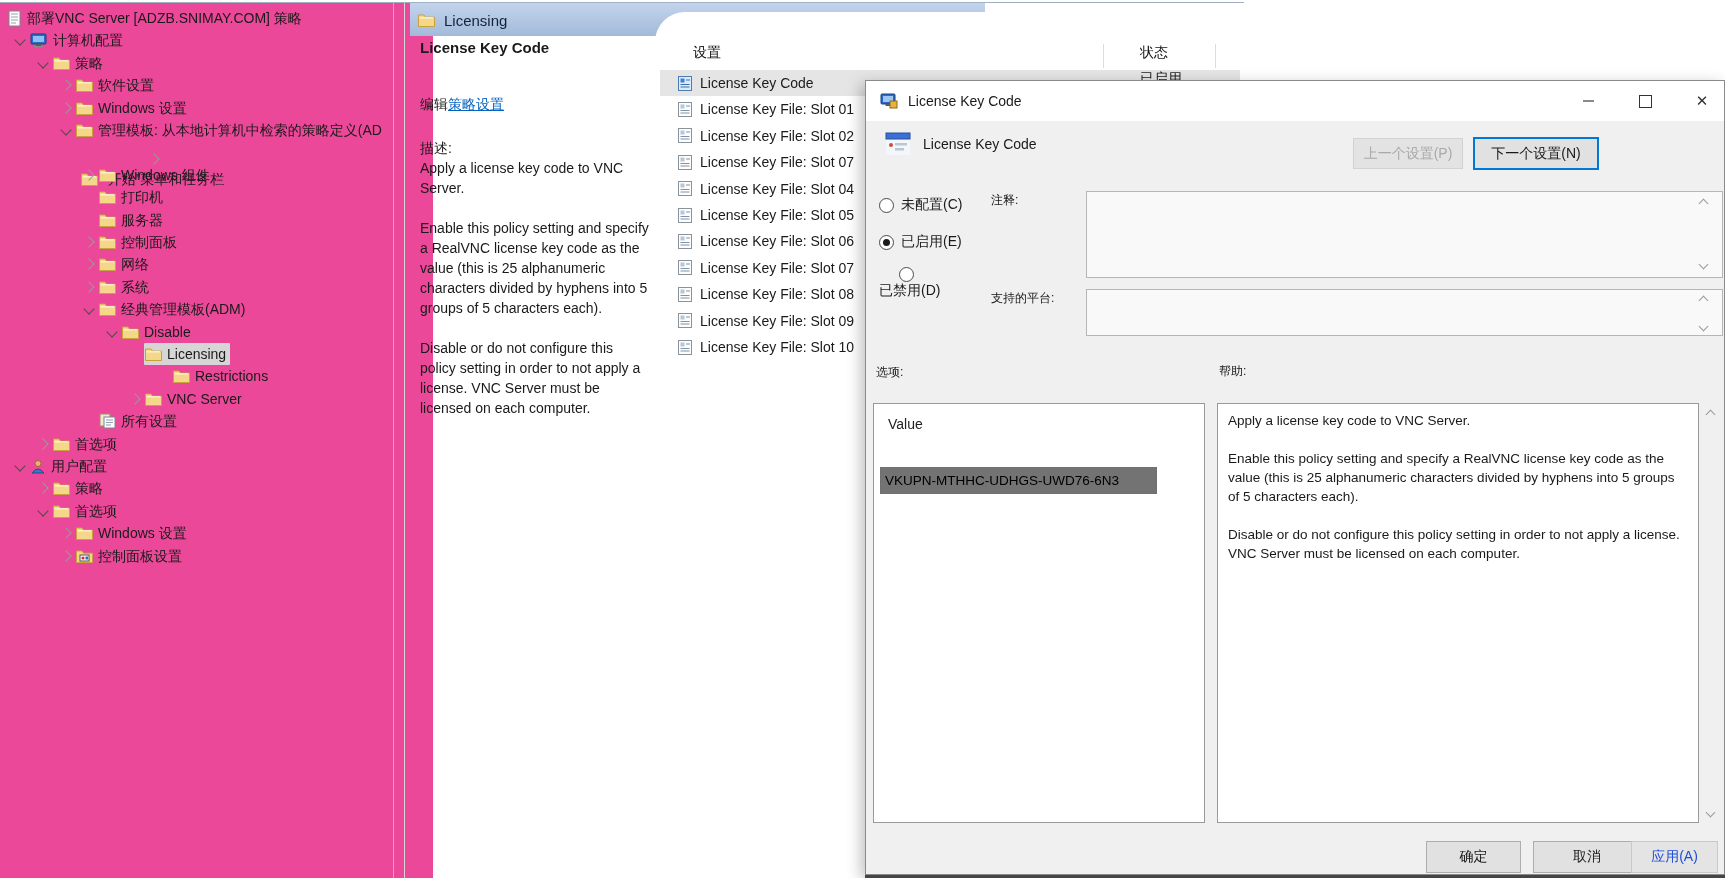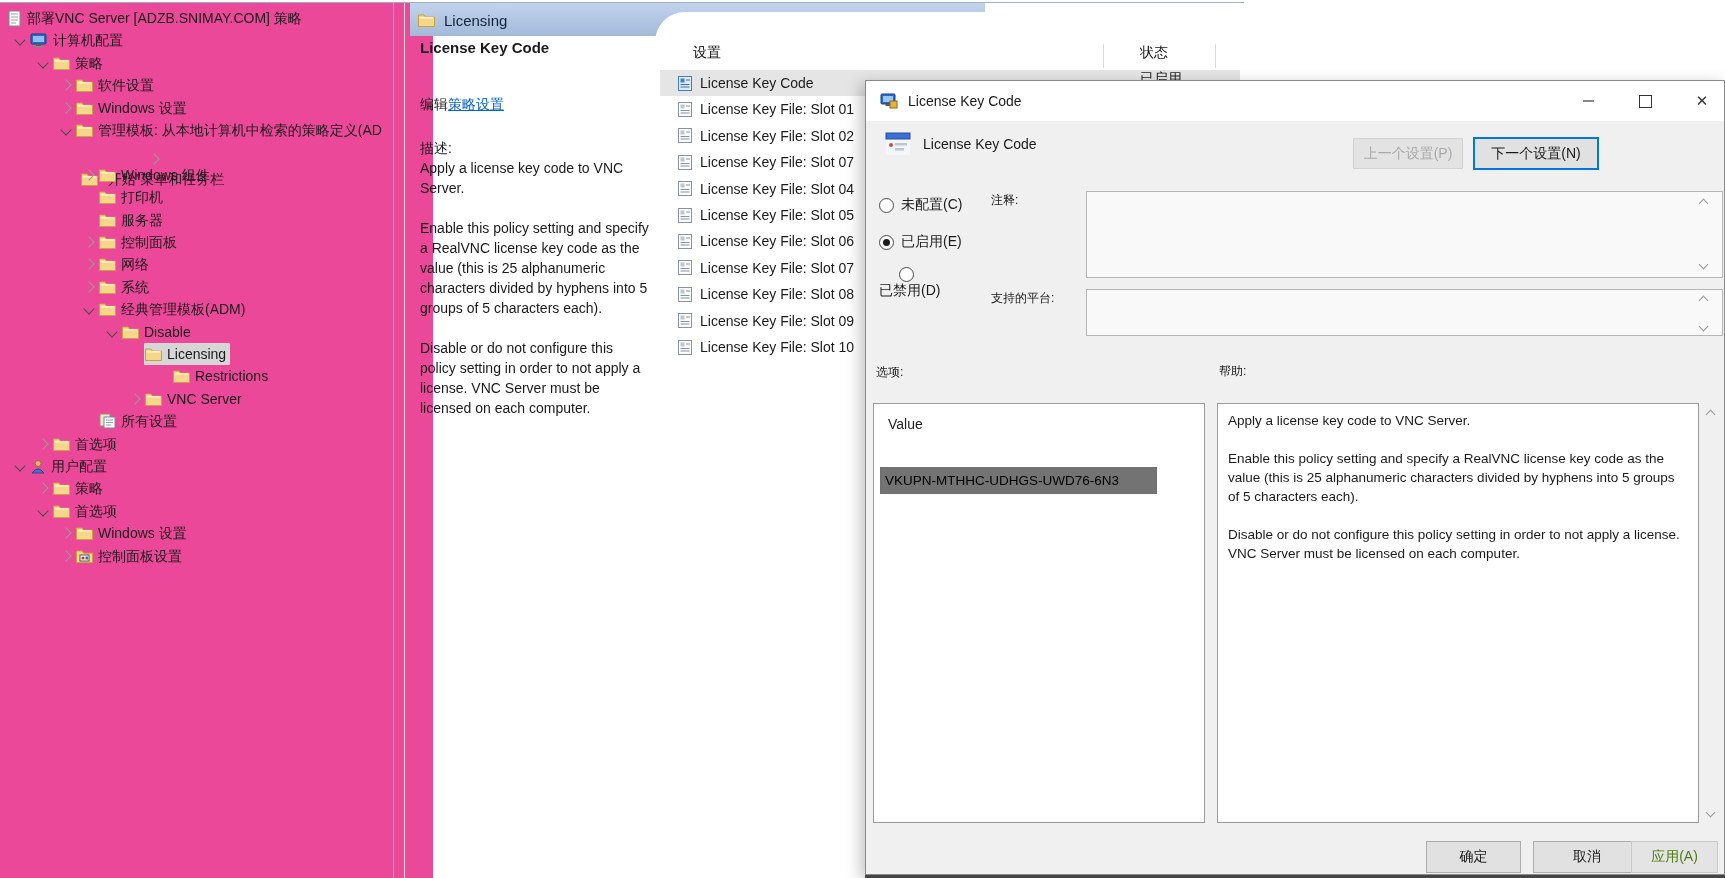--- a/index.html
+++ b/index.html
@@ -65,21 +65,21 @@
   .chev-s.up{transform:rotate(-135deg);} .chev-s.dn{transform:rotate(45deg);}
   #value-group{position:absolute;left:7px;top:322px;width:332px;height:420px;background:#fff;border:1px solid #9a9a9a;box-sizing:border-box;}
   #value-label{position:absolute;left:14px;top:12px;font-size:14px;color:#222;}
   #value-input{position:absolute;left:6px;top:42px;width:277px;height:27px;box-sizing:border-box;border:1px solid #707070;
                font-family:"Liberation Sans","DejaVu Sans",sans-serif;font-size:13.5px;padding:0 0 0 4px;background:#737373;overflow:hidden;white-space:nowrap;margin-top:21px;}
   #help-box{position:absolute;left:351px;top:322px;width:482px;height:420px;background:#fff;border:1px solid #9a9a9a;
             box-sizing:border-box;padding:7px 10px;font-size:13.5px;line-height:19px;overflow:hidden;}
   #help-box p{margin:0 0 19px 0;}
   #btn-ok{left:560px;top:760px;width:95px;height:32px;}
   #btn-cancel{left:667px;top:760px;width:108px;height:32px;}
-  #btn-apply{left:765px;top:760px;width:87px;height:32px;color:#4d7c0f;border-color:#c9c9c9;background:#e4e4e4;}
+  #btn-apply{left:765px;top:760px;width:87px;height:32px;color:#1d4ed8;border-color:#c9c9c9;background:#e4e4e4;}
 </style>
 </head>
 <body>
 
 <div id="screen">
   <div class="abs topline"></div>
 
   <div id="tree-panel" class="abs">
       <div class="tree-row" style="left: -12px; top: 4px;">
         <span class="tw"></span>

